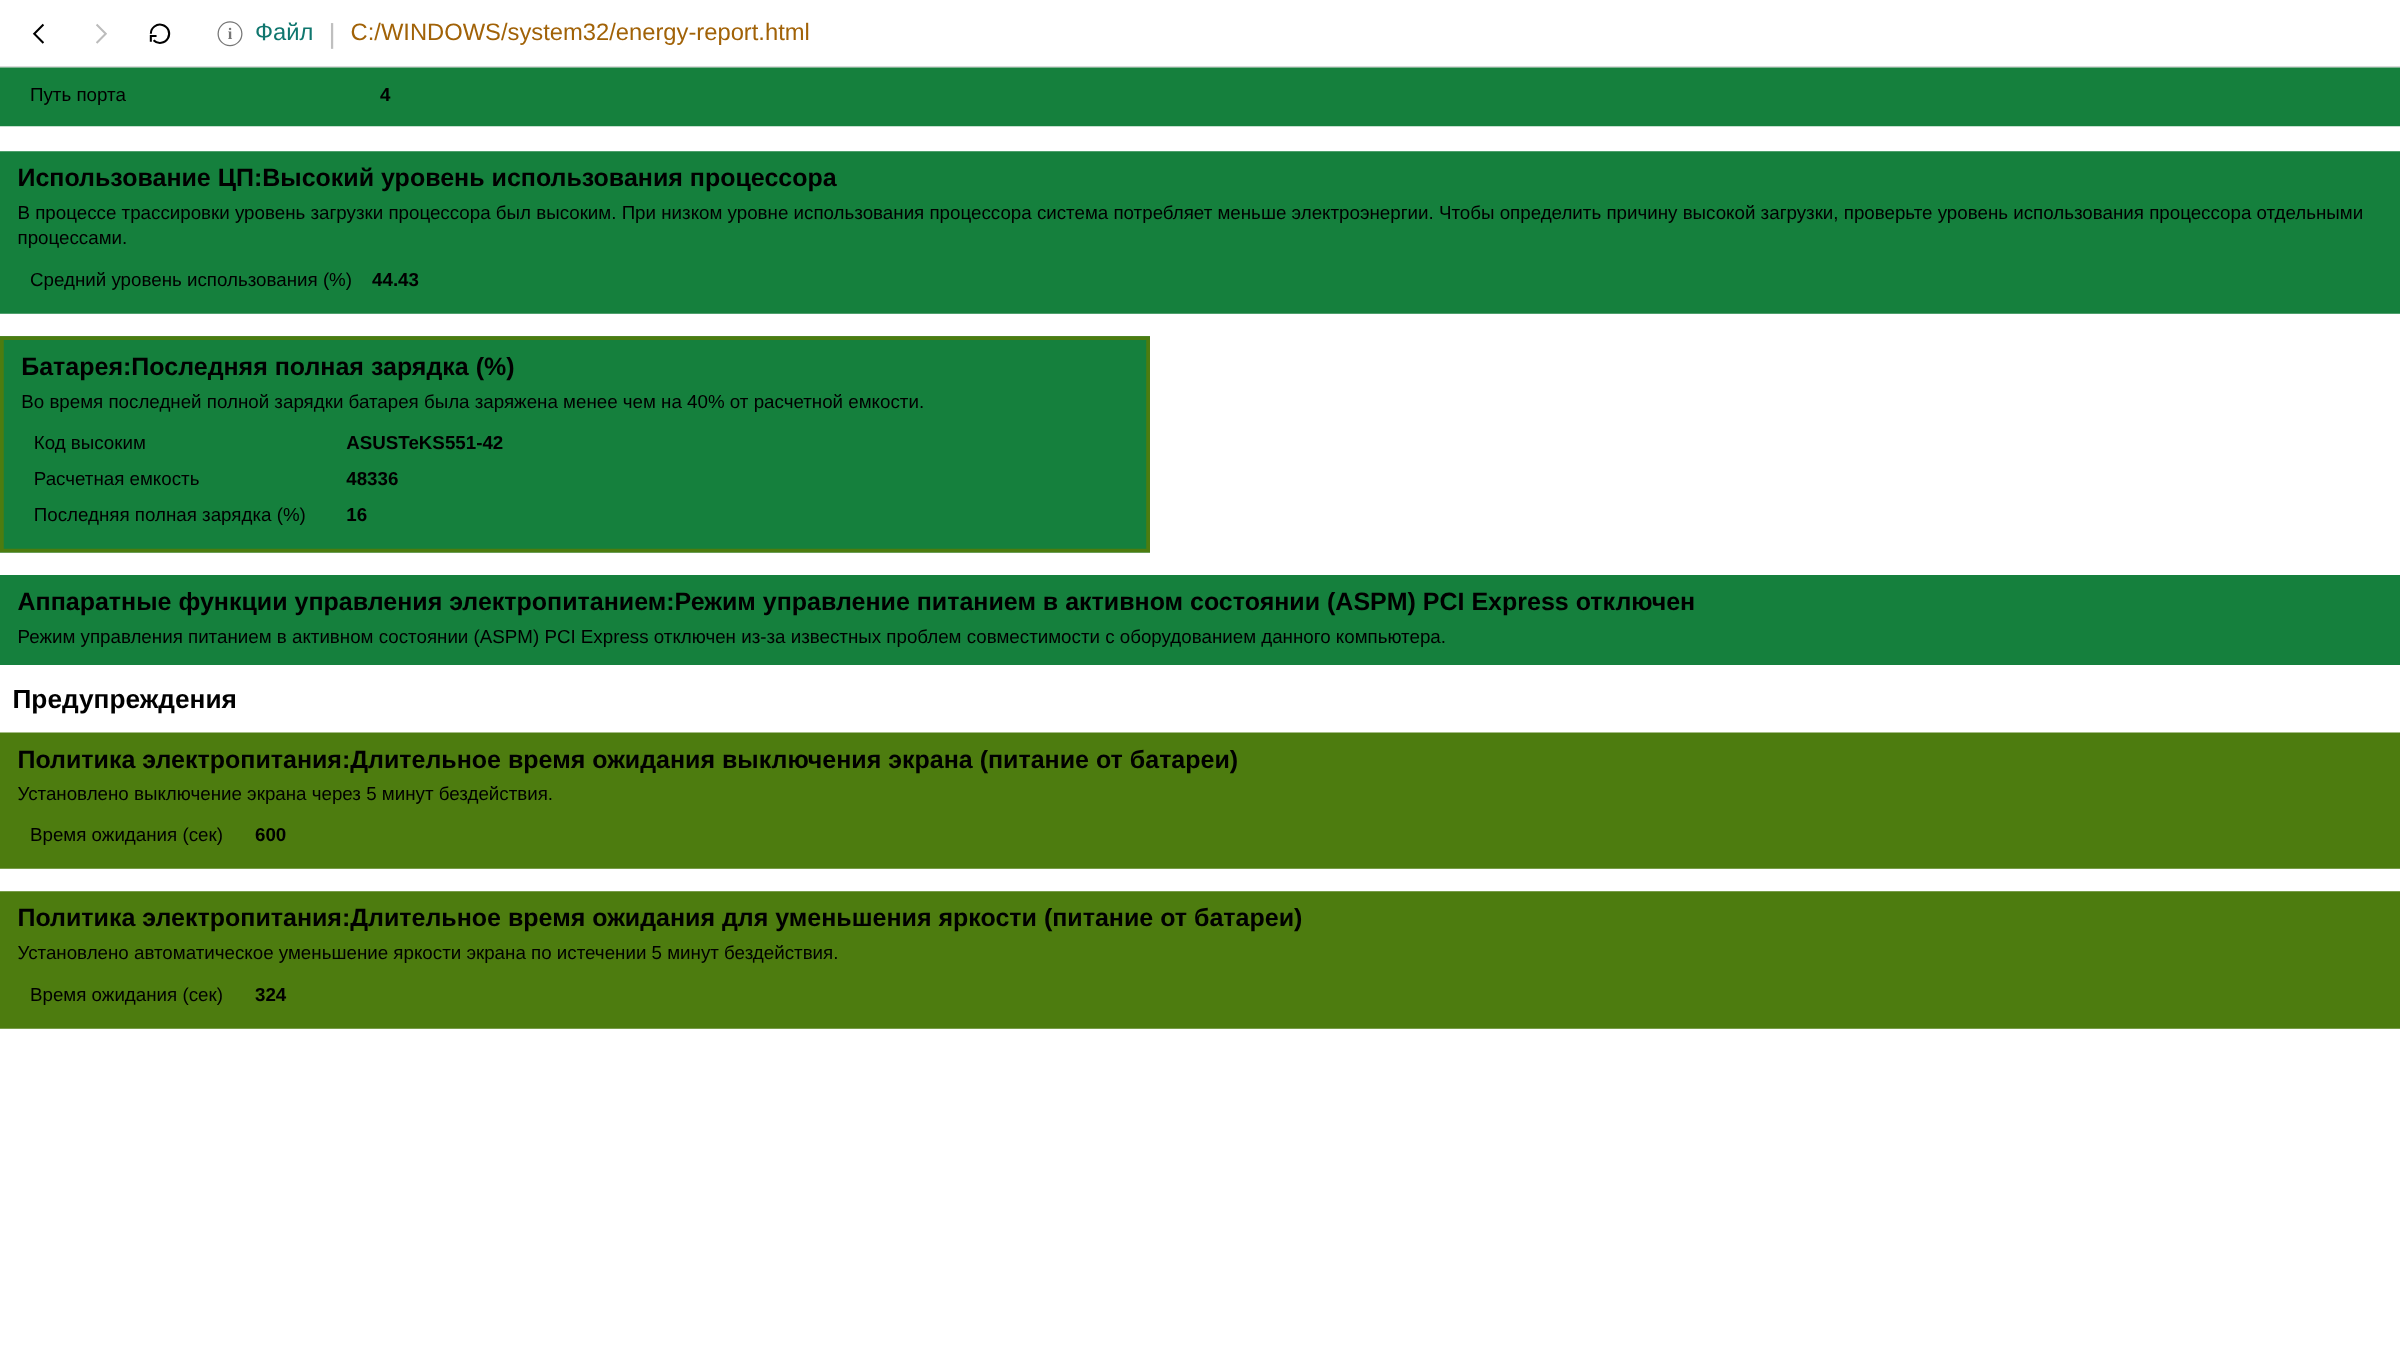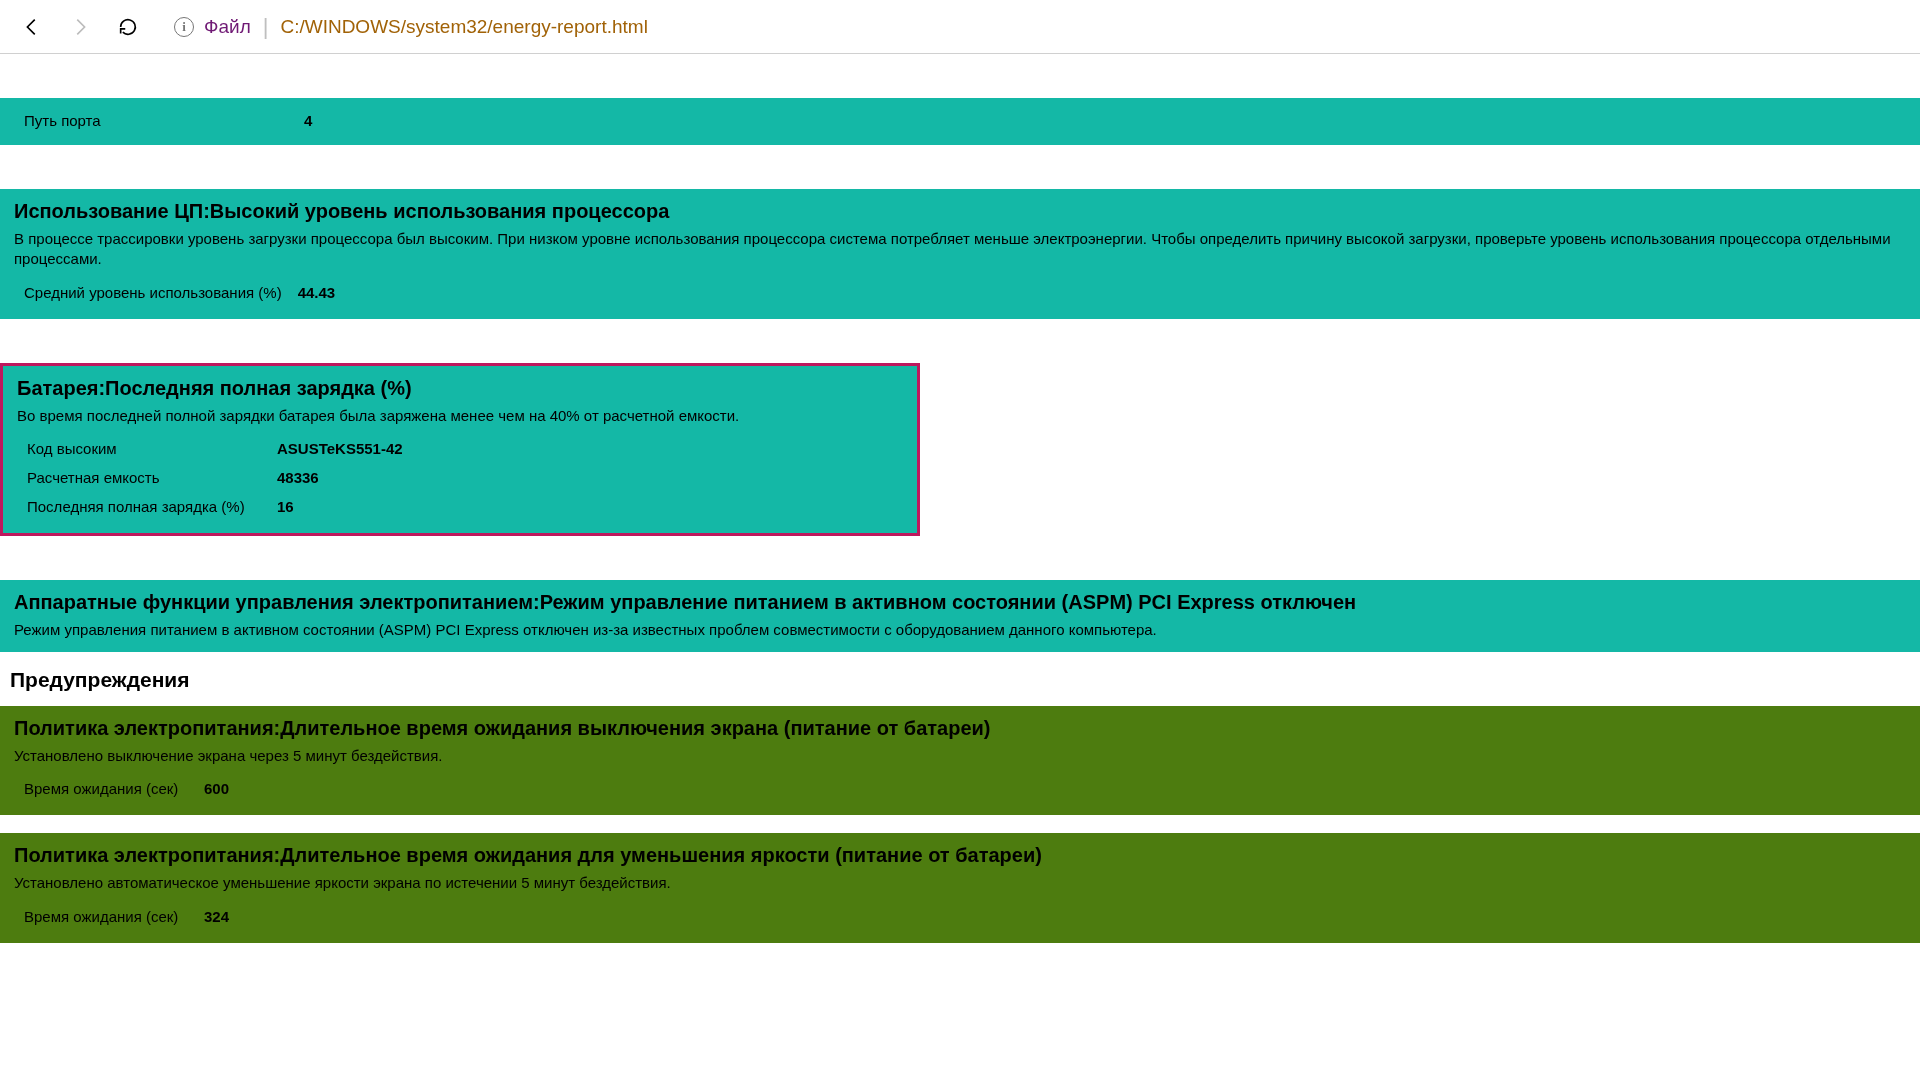--- a/index.html
+++ b/index.html
@@ -43,31 +43,31 @@
       border-radius: 50%;
       display: inline-flex;
       align-items: center;
       justify-content: center;
       font-size: 13px;
       color: #767676;
       margin-right: 10px;
       font-family: Georgia, serif;
       font-weight: bold;
     }
-    .address-file { color: #701a75; }
+    .address-file { color: #0f766e; }
     .address-sep { color: #bfbfbf; margin: 0 12px; font-size: 22px; font-weight: 300; }
     .address-path { color: #a16207; }
 
     .content { width: 100%; }
 
     .section {
       padding: 8px 10px 12px 14px;
       margin-bottom: 18px;
     }
-    .section.error { background: #14b8a6; margin-top: 44px; }
+    .section.error { background: #15803d; }
     .section.warn  { background: #4d7c0f; }
     .section h3 {
       font-size: 20px;
       font-weight: bold;
       margin-bottom: 4px;
       line-height: 1.4;
     }
     .section p.desc {
       font-size: 15px;
       margin-bottom: 8px;
@@ -89,21 +89,21 @@
     .section.port table.kv td.k { min-width: 280px; }
 
     h2.section-title {
       font-size: 21px;
       font-weight: bold;
       margin: 8px 0 14px 10px;
     }
 
     .highlighted {
       position: relative;
-      border: 3px solid #be185d;
+      border: 3px solid #4d7c0f;
     }
   </style>
 </head>
 <body>
 
 <div class="browser-bar">
   <div class="nav-btn">
     <svg viewBox="0 0 24 24" fill="none" stroke="#000" stroke-width="1.8">
         <path d="M15 4l-8 8 8 8"></path>
       </svg>

